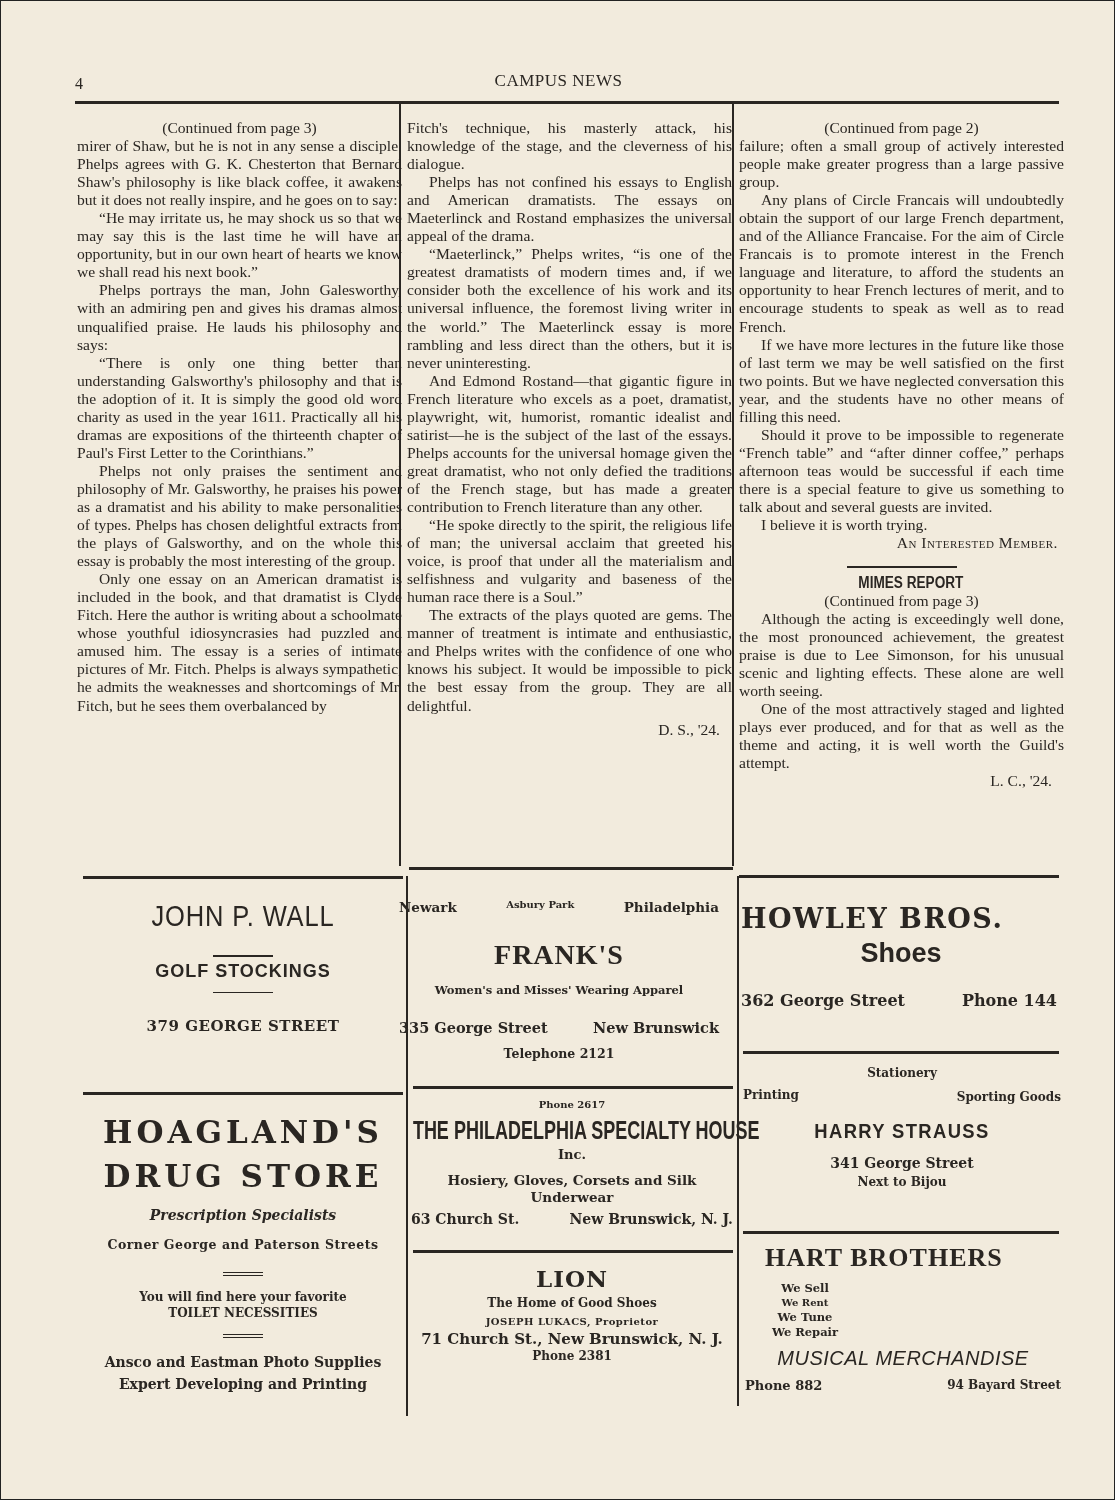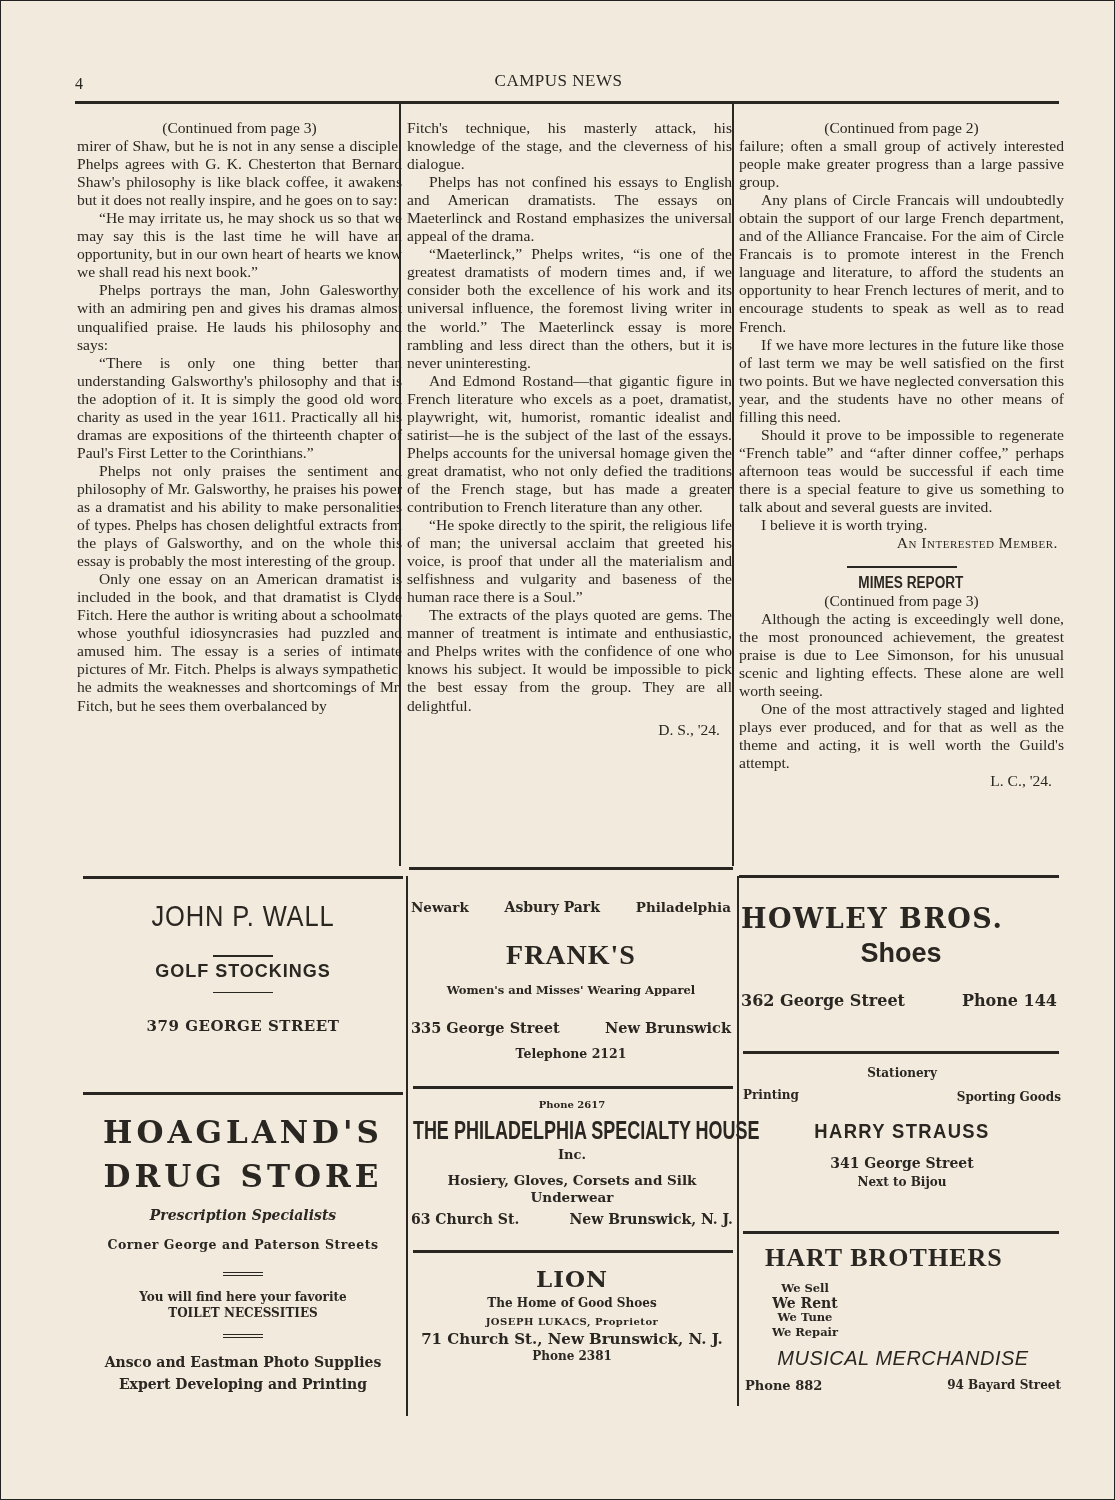--- a/index.html
+++ b/index.html
@@ -104,24 +104,24 @@
   <div class="bold-serif" style="font-size:14px; font-style:italic; margin-top:12px;">Prescription Specialists</div>
   <div class="bold-serif" style="font-size:12.5px; margin-top:14px; letter-spacing:0.5px;">Corner George and Paterson Streets</div>
   <div class="double-rule" style="margin-top:20px;"></div>
   <div class="bold-serif" style="font-size:12px; margin-top:14px;">You will find here your favorite</div>
   <div class="bold-serif" style="font-size:12px; margin-top:2px;">TOILET NECESSITIES</div>
   <div class="double-rule" style="margin-top:14px;"></div>
   <div class="bold-serif" style="font-size:14px; margin-top:16px;">Ansco and Eastman Photo Supplies</div>
   <div class="bold-serif" style="font-size:14px; margin-top:6px;">Expert Developing and Printing</div>
 </div>
 
-<div class="ad" style="left:410px; width:320px; top:898px;">
+<div class="ad" style="left:398px; width:320px; top:898px;">
   <div class="row">
     <span class="bold-serif" style="font-size:13.5px;">Newark</span>
-    <span class="bold-serif" style="font-size:14px;">Asbury Park</span>
+    <span class="bold-serif" style="font-size:10px;">Asbury Park</span>
     <span class="bold-serif" style="font-size:13.5px;">Philadelphia</span>
   </div>
   <div class="bold-serif" style="font-size:28px; margin-top:24px; font-family:'Liberation Serif',serif; letter-spacing:1px;">FRANK'S</div>
   <div class="bold-serif" style="font-size:11.5px; margin-top:12px;">Women's and Misses' Wearing Apparel</div>
   <div class="row" style="margin-top:22px;">
     <span class="bold-serif" style="font-size:14.5px;">335 George Street</span>
     <span class="bold-serif" style="font-size:14.5px;">New Brunswick</span>
   </div>
   <div class="bold-serif" style="font-size:12.5px; margin-top:10px;">Telephone 2121</div>
 </div>
@@ -168,21 +168,21 @@
   <div class="bold-serif" style="font-size:14px; margin-top:12px;">341 George Street</div>
   <div class="bold-serif" style="font-size:12px; margin-top:4px;">Next to Bijou</div>
 </div>
 <div class="hrule" style="left:742px; width:316px; top:1230px;"></div>
 
 <div class="ad" style="left:744px; width:316px; top:1242px;">
   <div class="bold-serif" style="font-size:26px; font-family:'Liberation Serif',serif; letter-spacing:1px; padding-left:20px; text-align:left;">HART BROTHERS</div>
   <div style="display:flex; align-items:center; margin-top:8px;">
     <div style="text-align:center; width:120px;">
       <div class="bold-serif" style="font-size:11.5px; line-height:14.5px;">We Sell</div>
-      <div class="bold-serif" style="font-size:14px; line-height:14.5px;">We Rent</div>
+      <div class="bold-serif" style="font-size:10px; line-height:14.5px;">We Rent</div>
       <div class="bold-serif" style="font-size:11.5px; line-height:14.5px;">We Tune</div>
       <div class="bold-serif" style="font-size:11.5px; line-height:14.5px;">We Repair</div>
     </div>
   </div>
   <div style="font-family:'Liberation Sans',sans-serif; font-style:italic; font-size:20px; margin-top:8px; letter-spacing:0.5px;">MUSICAL MERCHANDISE</div>
   <div class="row" style="margin-top:8px;">
     <span class="bold-serif" style="font-size:13px;">Phone 882</span>
     <span class="bold-serif" style="font-size:12px;">94 Bayard Street</span>
   </div>
 </div>

